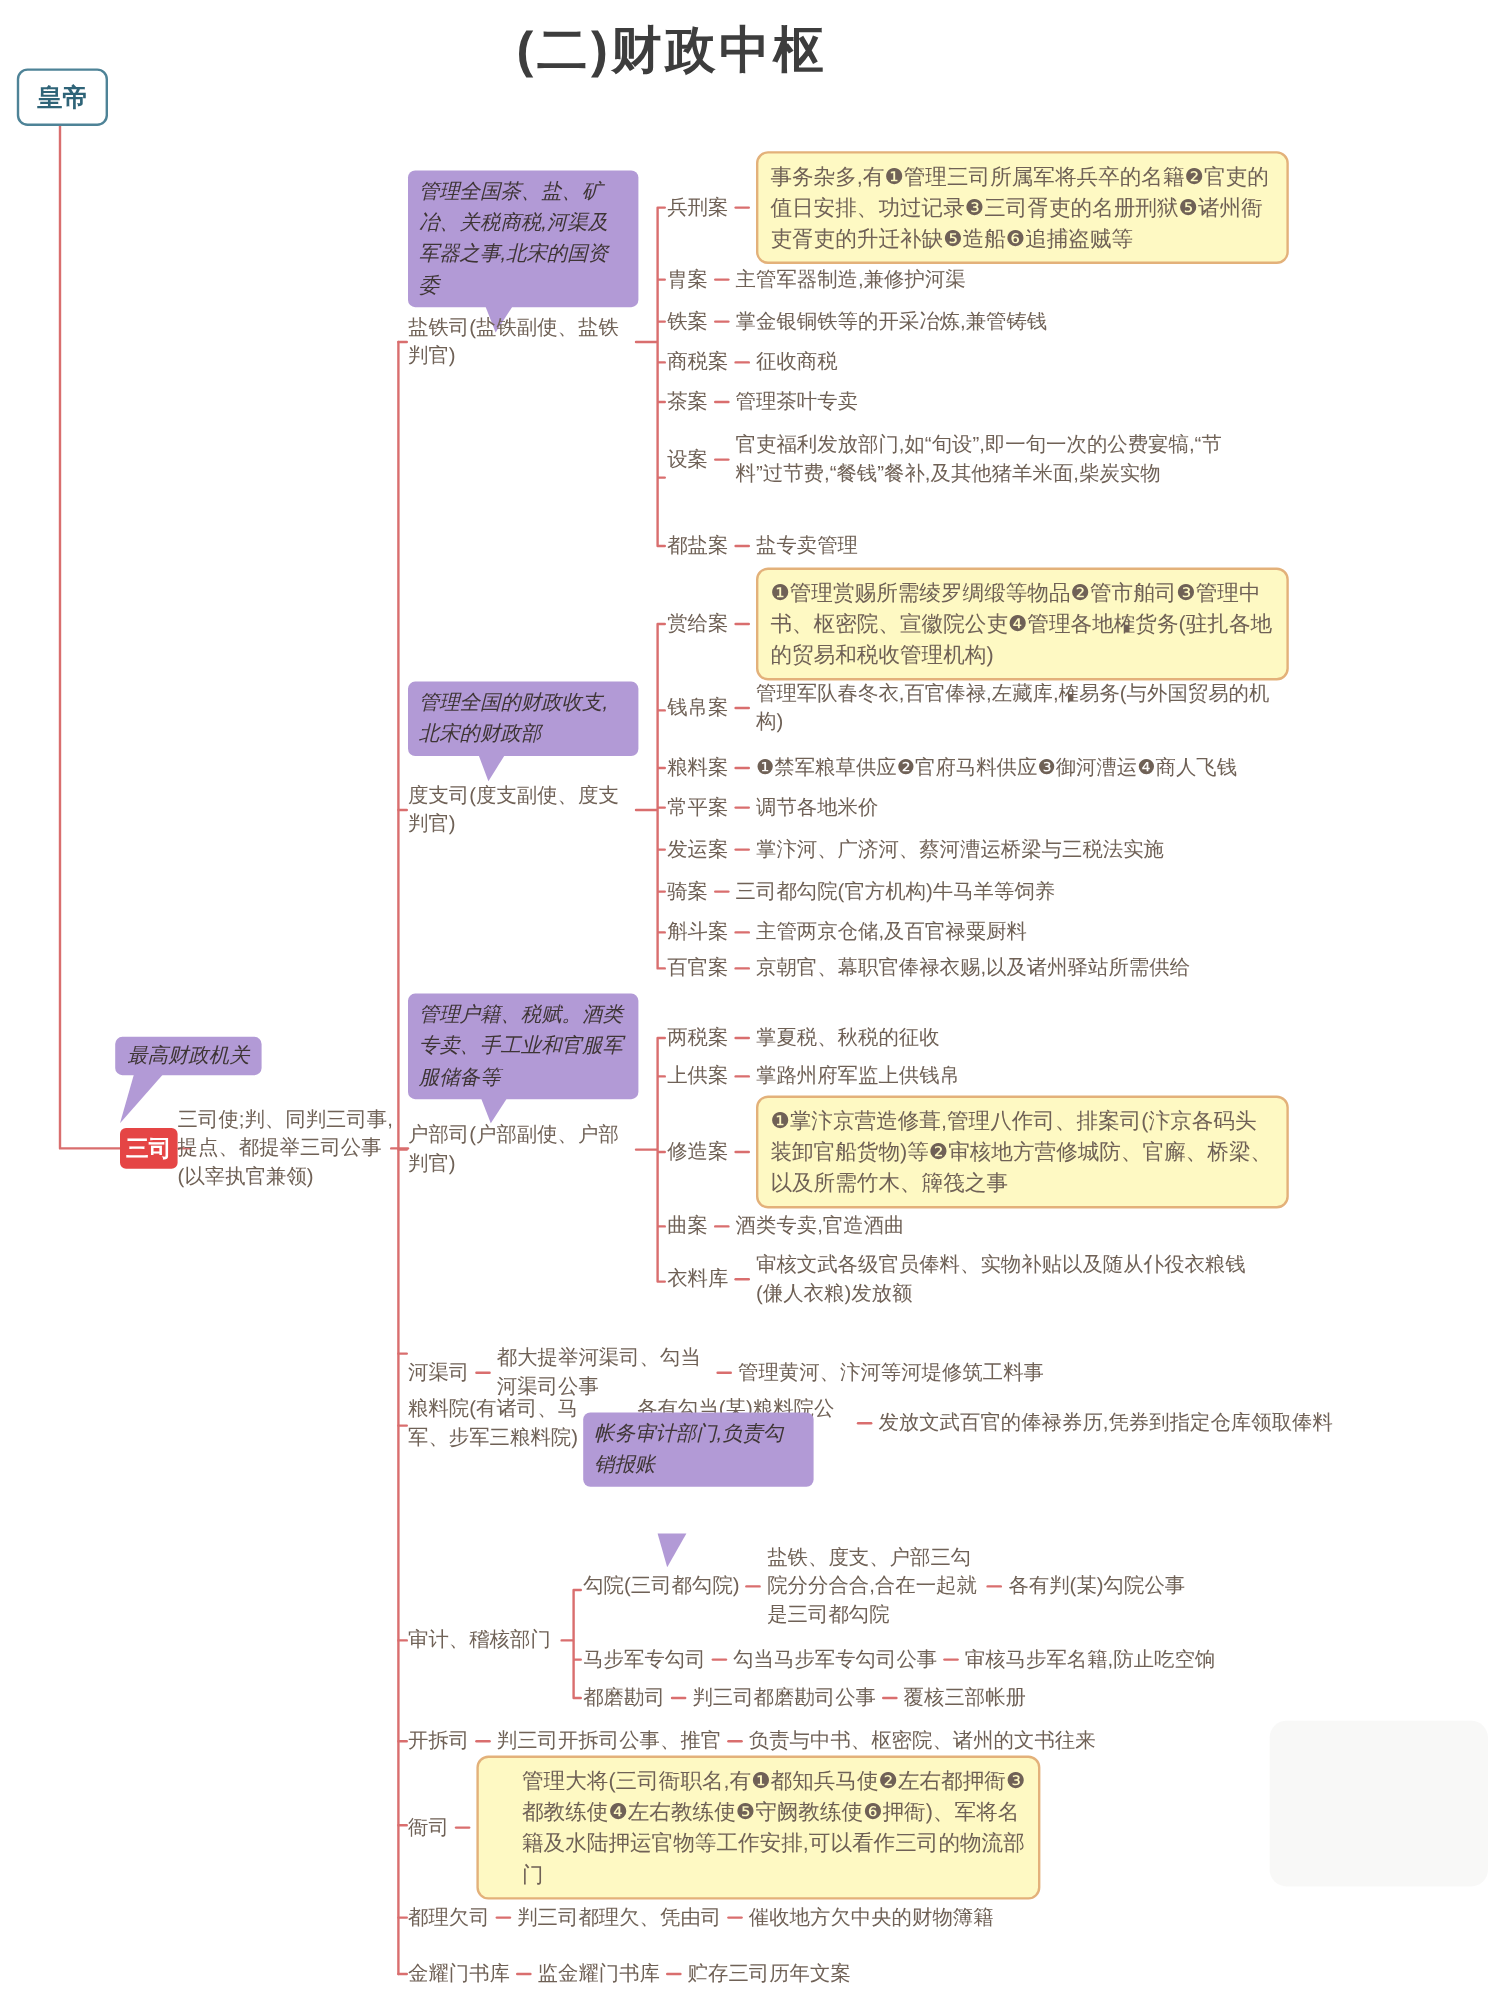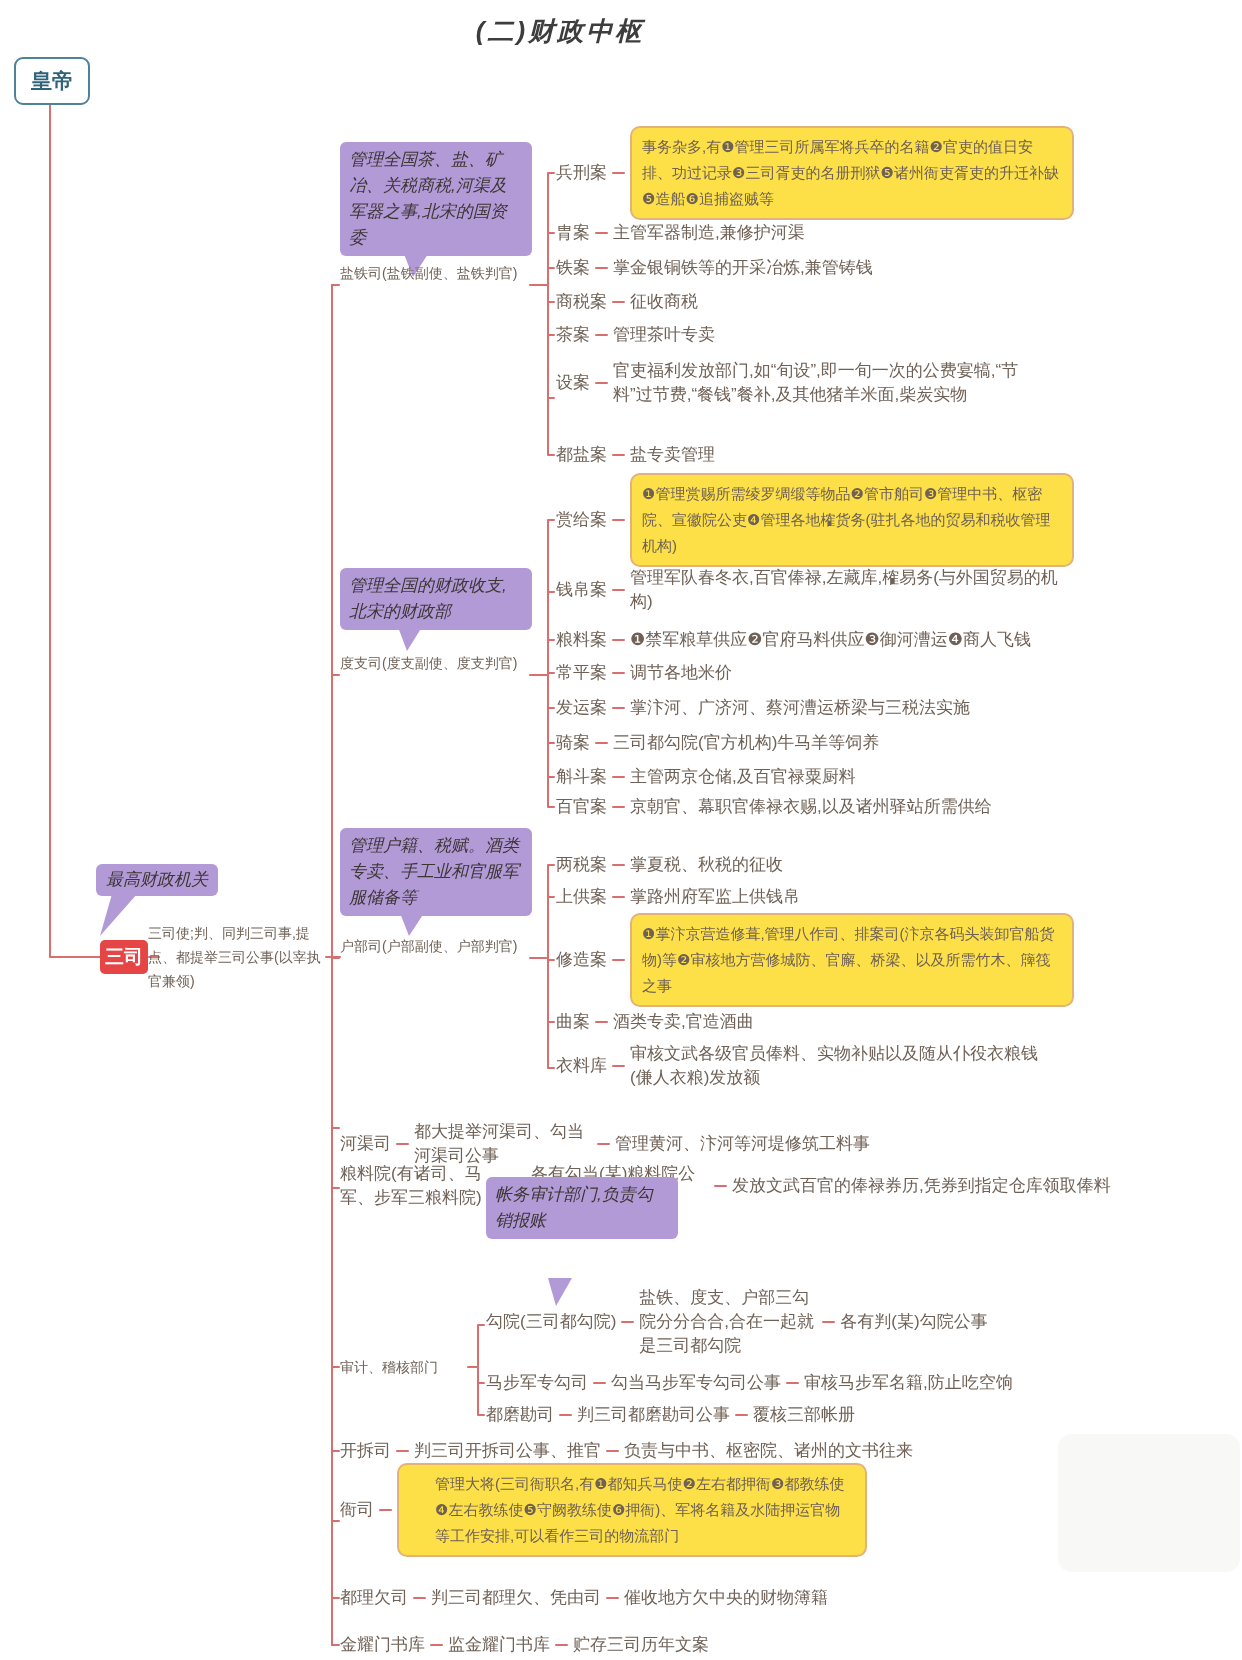--- a/index.html
+++ b/index.html
@@ -1,35 +1,35 @@
 <!DOCTYPE html>
 <html><head>
 <meta charset="utf-8">
 <style>
   html,body{margin:0;padding:0;background:#ffffff;}
   .canvas{position:relative;width:1242px;height:1660px;background:#ffffff;overflow:hidden;
           font-family:"Liberation Sans","DejaVu Sans",sans-serif;}
   svg.links{position:absolute;left:0;top:0;z-index:0;}
   .title{position:absolute;left:250px;top:14px;width:620px;text-align:center;
-         font-size:26px;font-weight:700;color:#3d3d3d;letter-spacing:3px;z-index:2;font-style:italic;}
+         font-size:42px;font-weight:700;color:#3d3d3d;letter-spacing:3px;z-index:2;}
   .emperor{position:absolute;left:14px;top:57px;width:72px;height:44px;display:flex;
            align-items:center;justify-content:center;border:2.5px solid #4e8397;border-radius:9px;
            color:#2f6478;font-size:21px;font-weight:600;background:#fff;z-index:2;}
   .sansi{position:absolute;left:100px;top:940px;width:48px;height:34px;display:flex;
          align-items:center;justify-content:center;background:#e54545;border-radius:5px;
          color:#ffffff;font-size:19px;font-weight:700;z-index:2;}
   .callout{position:absolute;background:#b29ad6;color:#3e3535;border-radius:6px;
            padding:5px 9px;font-size:17px;line-height:26px;z-index:2;font-style:italic;}
-  .node{position:absolute;color:#6f6156;font-size:14px;line-height:24px;z-index:2;}
+  .node{position:absolute;color:#6f6156;font-size:17px;line-height:24px;z-index:2;}
   .row{position:absolute;display:flex;align-items:center;z-index:2;}
   .lbl,.desc{color:#6f6156;font-size:17px;line-height:24px;white-space:nowrap;}
   .wrap{white-space:normal;}
   .dash{flex:none;width:13px;height:2px;background:#d96e6e;border-radius:1px;margin:0 5px;}
-  .obox{flex:none;border:2px solid #e3b17a;background:#fde047;border-radius:10px;
-        padding:6px 10px;color:#6f6156;font-size:15px;line-height:26px;white-space:normal;}
+  .obox{flex:none;border:2px solid #e3b17a;background:#fef9c3;border-radius:10px;
+        padding:6px 10px;color:#6f6156;font-size:18px;line-height:26px;white-space:normal;}
   .w174{width:174px;} .w178{width:178px;} .w168{width:168px;} .w180{width:180px;} .w185{width:185px;} .w430{width:430px;}
   .watermark{position:absolute;left:1058px;top:1434px;width:182px;height:138px;background:#f3f2f0;
              border-radius:14px;opacity:.55;z-index:1;}
 </style>
 </head>
 <body>
 
 <div class="canvas">
 
   <svg class="links" width="1242" height="1660" viewBox="0 0 1242 1660">

